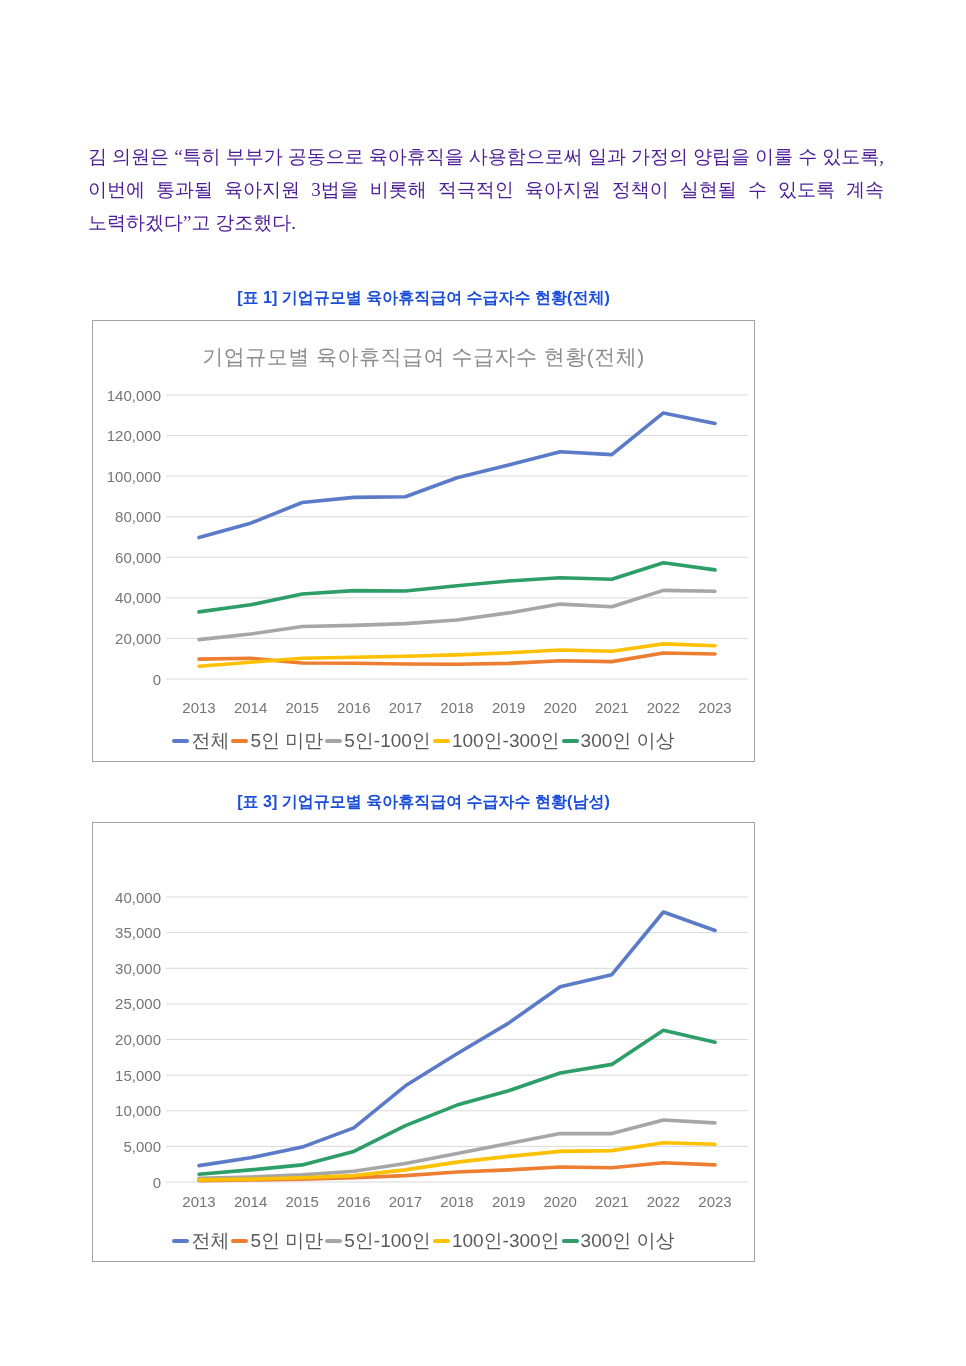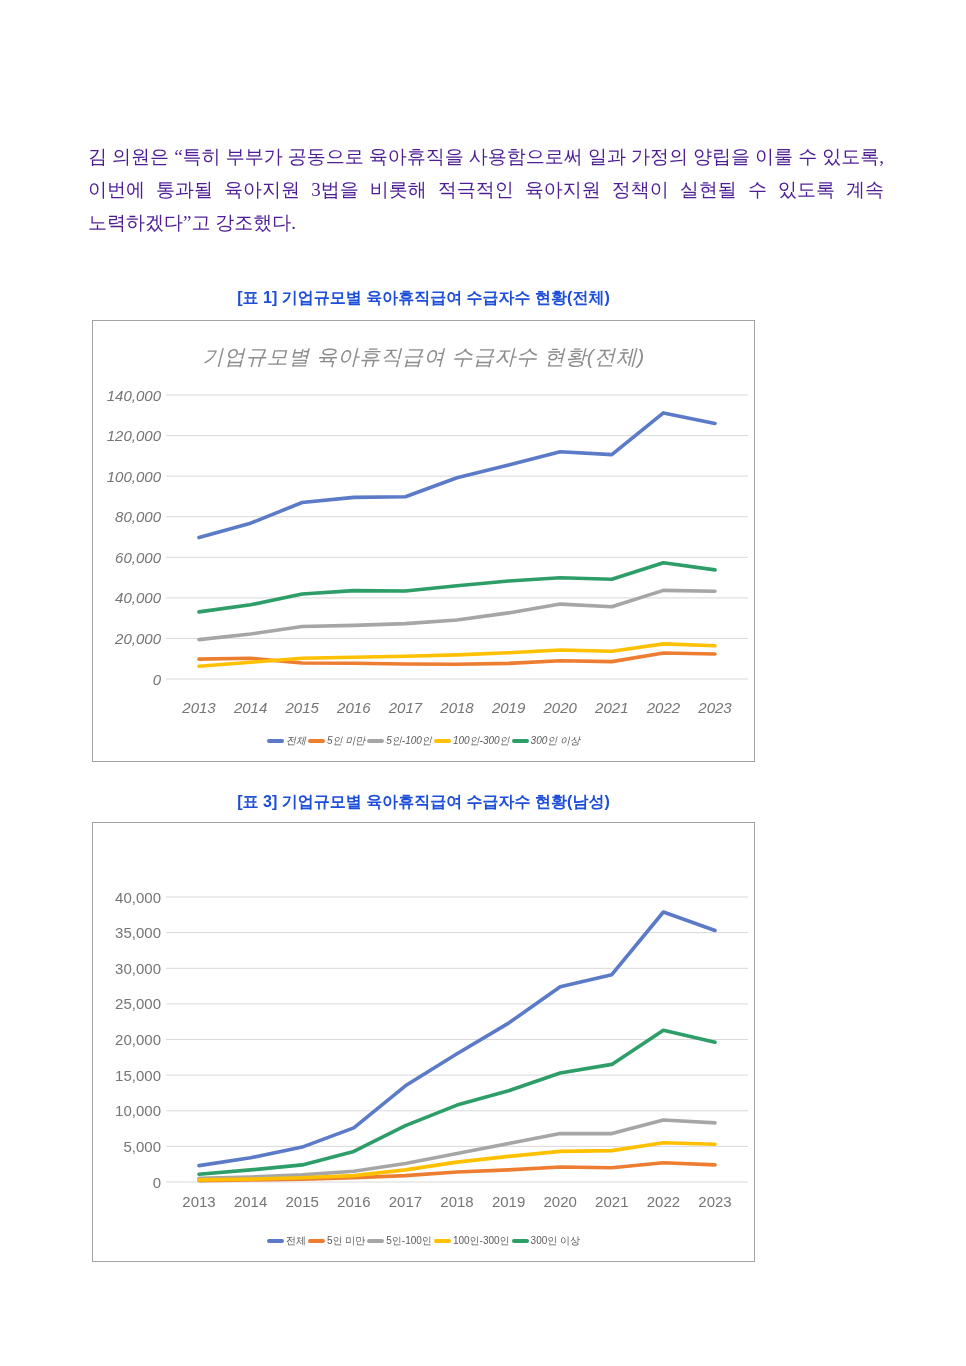--- a/index.html
+++ b/index.html
@@ -16,36 +16,36 @@
   .caption{
     position:absolute;left:92px;width:663px;text-align:center;
     font-size:16px;font-weight:bold;color:#1d4ed8;
   }
   .caption.c1{top:288px;}
   .caption.c2{top:792px;}
   .chart-box{
     position:absolute;left:92px;width:661px;
     border:1px solid #a3a3a3;background:#fff;
   }
-  .chart-box.b1{top:320px;height:440px;font-style:italic;}
+  .chart-box.b1{top:320px;height:440px;}
   .chart-box.b2{top:822px;height:438px;}
   .chart-title{
     position:absolute;top:22px;left:0;width:100%;text-align:center;
     font-size:21px;color:#8c8c8c;letter-spacing:0.5px;
   }
   svg.plot{position:absolute;left:0;top:0;}
   .legend{
     position:absolute;left:0;bottom:11px;width:100%;height:18px;
     display:flex;justify-content:center;align-items:center;
   }
   .legend-item{display:flex;align-items:center;margin:0 1px;}
   .legend-swatch{
     display:inline-block;width:17px;height:4px;border-radius:2px;margin-right:2px;
   }
-  .legend-label{font-size:10px;color:#595959;}
+  .legend-label{font-size:19px;color:#595959;}
   .tick-text{font-size:15px;fill:#757575;}
 </style>
 </head>
 <body>
 
 <div class="para">김 의원은 “특히 부부가 공동으로 육아휴직을 사용함으로써 일과 가정의 양립을 이룰 수 있도록, 이번에 통과될 육아지원 3법을 비롯해 적극적인 육아지원 정책이 실현될 수 있도록 계속 노력하겠다”고 강조했다.</div>
 
 <div class="caption c1">[표 1] 기업규모별 육아휴직급여 수급자수 현황(전체)</div>
 
 <div class="chart-box b1" id="chart1">

